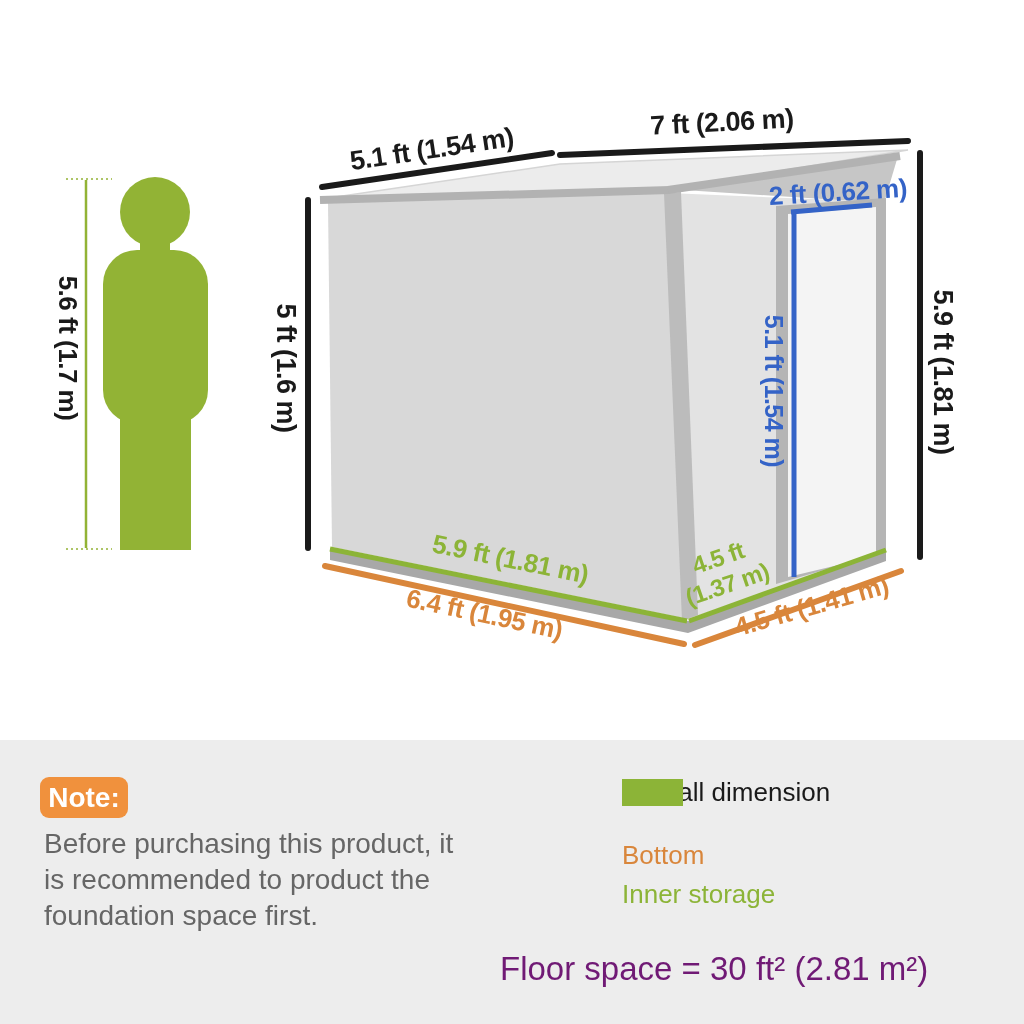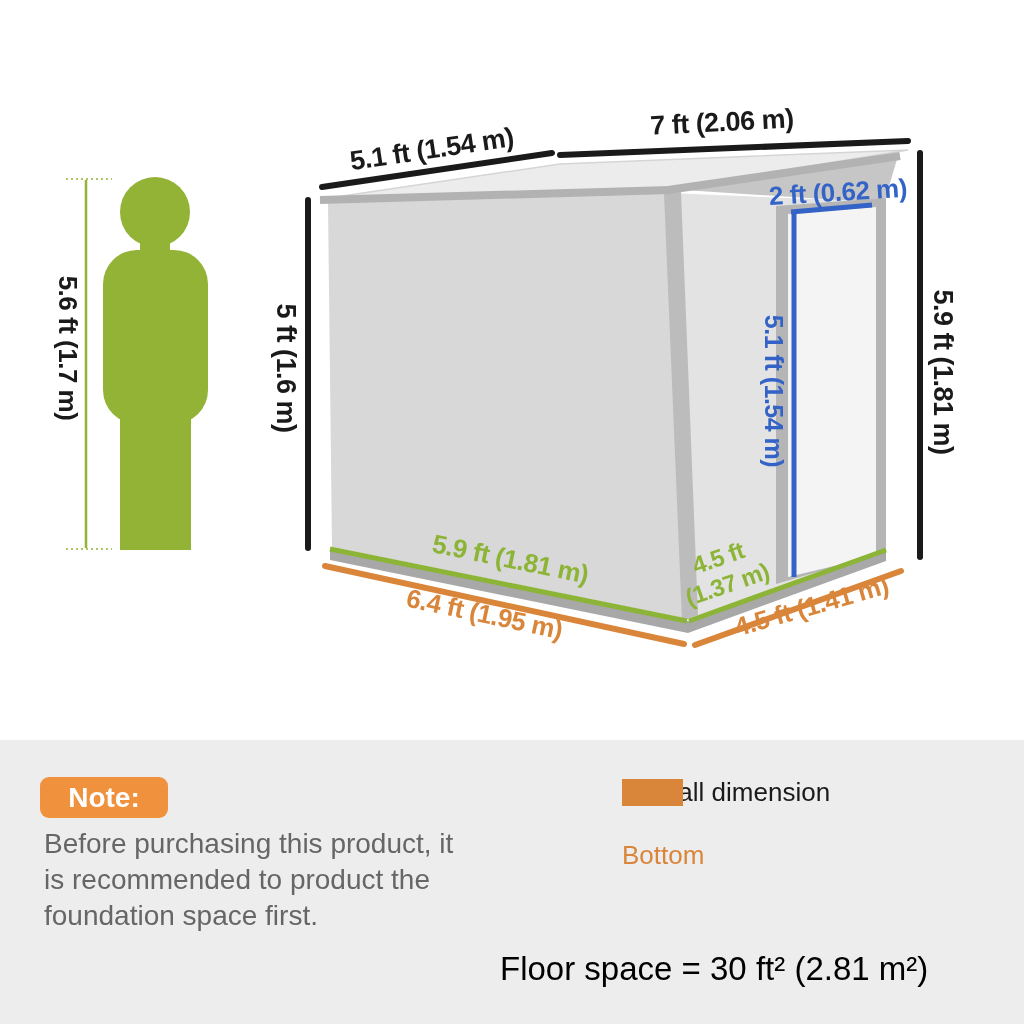--- a/index.html
+++ b/index.html
@@ -6,29 +6,29 @@
   .stage{position:relative;width:1024px;height:1024px;overflow:hidden;
          font-family:"Liberation Sans",sans-serif;background:#ffffff;}
   .stage svg{position:absolute;top:0;left:0;}
   svg text{font-family:"Liberation Sans",sans-serif;font-weight:bold;letter-spacing:-0.5px;}
   .t-black{fill:#1a1a1a;}
   .t-green{fill:#8CB437;}
   .t-orange{fill:#D9863B;}
   .t-blue{fill:#3463C7;}
 
   .footer{position:absolute;left:0;top:740px;width:1024px;height:284px;background:#EDEDED;}
-  .note-badge{position:absolute;left:40px;top:37px;width:128px;height:41px;
+  .note-badge{position:absolute;left:40px;top:37px;width:88px;height:41px;
               background:#F0913D;border-radius:9px;color:#ffffff;font-weight:bold;
               font-size:28px;line-height:41px;text-align:center;}
   .note-text{position:absolute;left:44px;top:86px;color:#666666;font-size:28px;line-height:36px;}
   .legend{position:absolute;left:622px;top:39px;display:flex;flex-direction:column;gap:24px;}
   .legend-row{display:flex;align-items:center;gap:20px;height:27px;}
   .legend-label{font-size:26px;}
   .lbl-0{color:#1a1a1a;} .lbl-1{color:#D9863B;margin-top:24px;} .lbl-2{color:#8CB437;}
-  .floor-space{position:absolute;left:500px;top:210px;font-size:33px;color:#000000;}
+  .floor-space{position:absolute;left:500px;top:210px;font-size:33px;color:#701a75;}
 </style>
 </head>
 <body>
 
 <div class="stage">
 
   <svg width="1024" height="740" viewBox="0 0 1024 740">
 
     <g fill="#92B335">
       <circle cx="155" cy="212" r="35"></circle>
@@ -104,18 +104,24 @@
           <rect width="61" height="27" fill="#111111"></rect>
         </svg>
         <span class="legend-label lbl-0">Overall dimension</span>
       </div>
       <div class="legend-row">
         <svg width="61" height="27">
           <rect width="61" height="27" fill="#D9863B"></rect>
         </svg>
         <span class="legend-label lbl-1">Bottom</span>
       </div>
+      <div class="legend-row">
+        <svg width="61" height="27">
+          <rect width="61" height="27" fill="#8CB437"></rect>
+        </svg>
+        <span class="legend-label lbl-2">Inner storage</span>
+      </div>
     </div>
 
     <div class="floor-space">Floor space = 30 ft² (2.81 m²)</div>
   </div>
 
 </div>
 
 </body></html>

